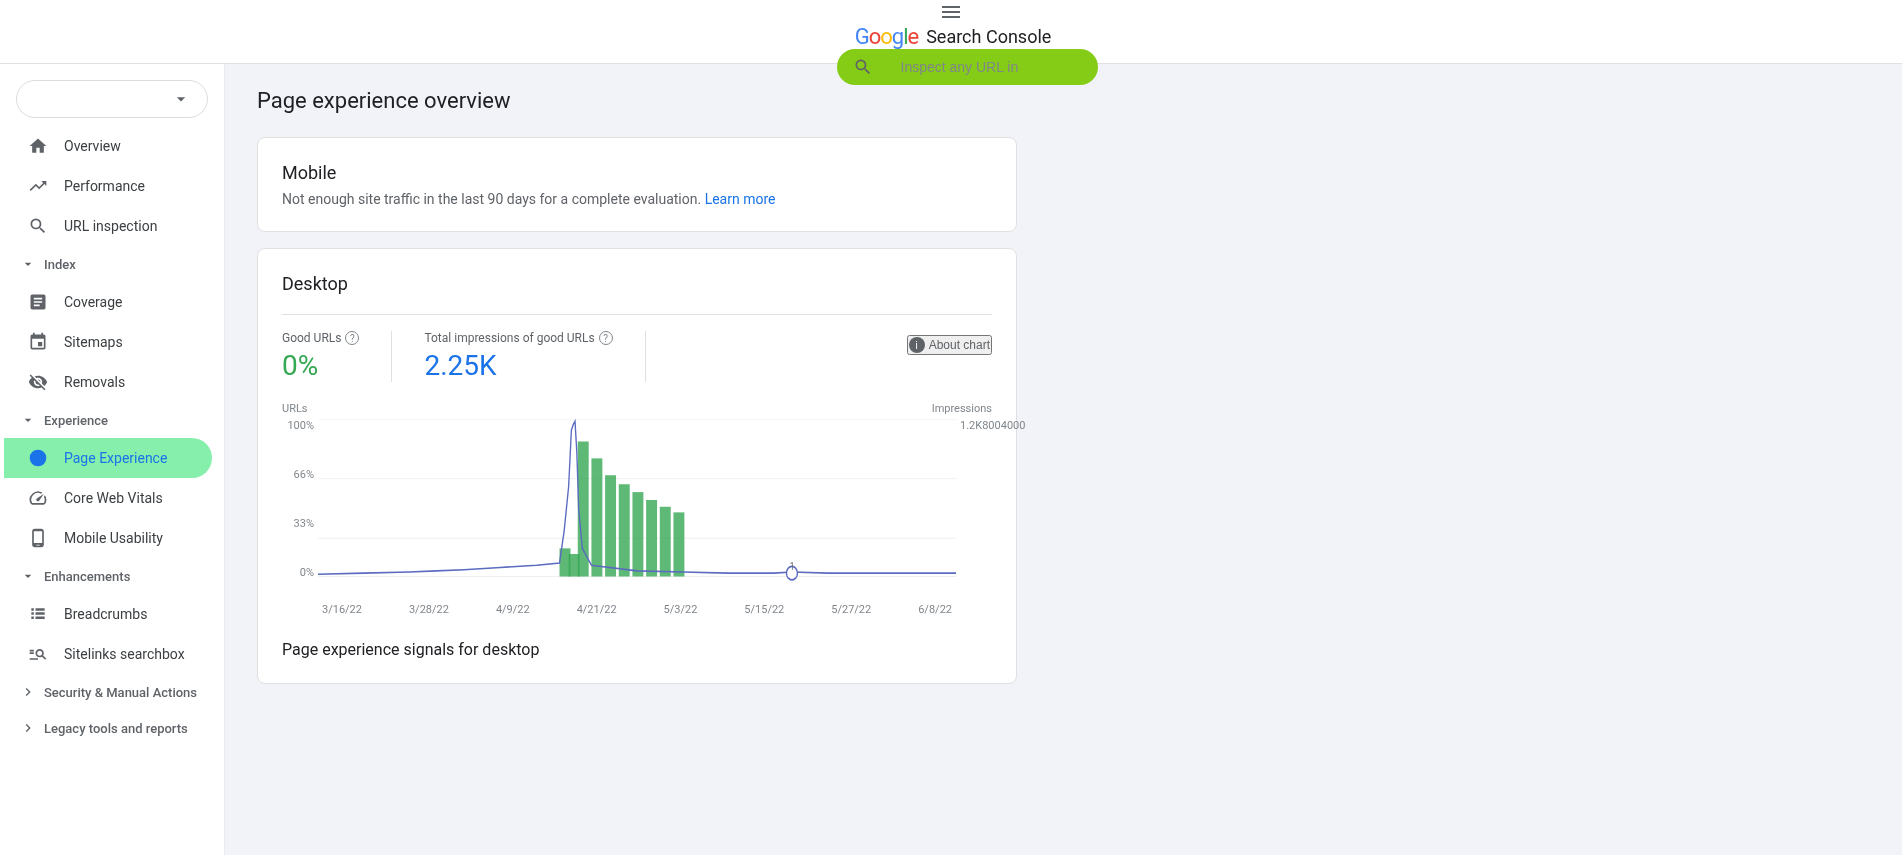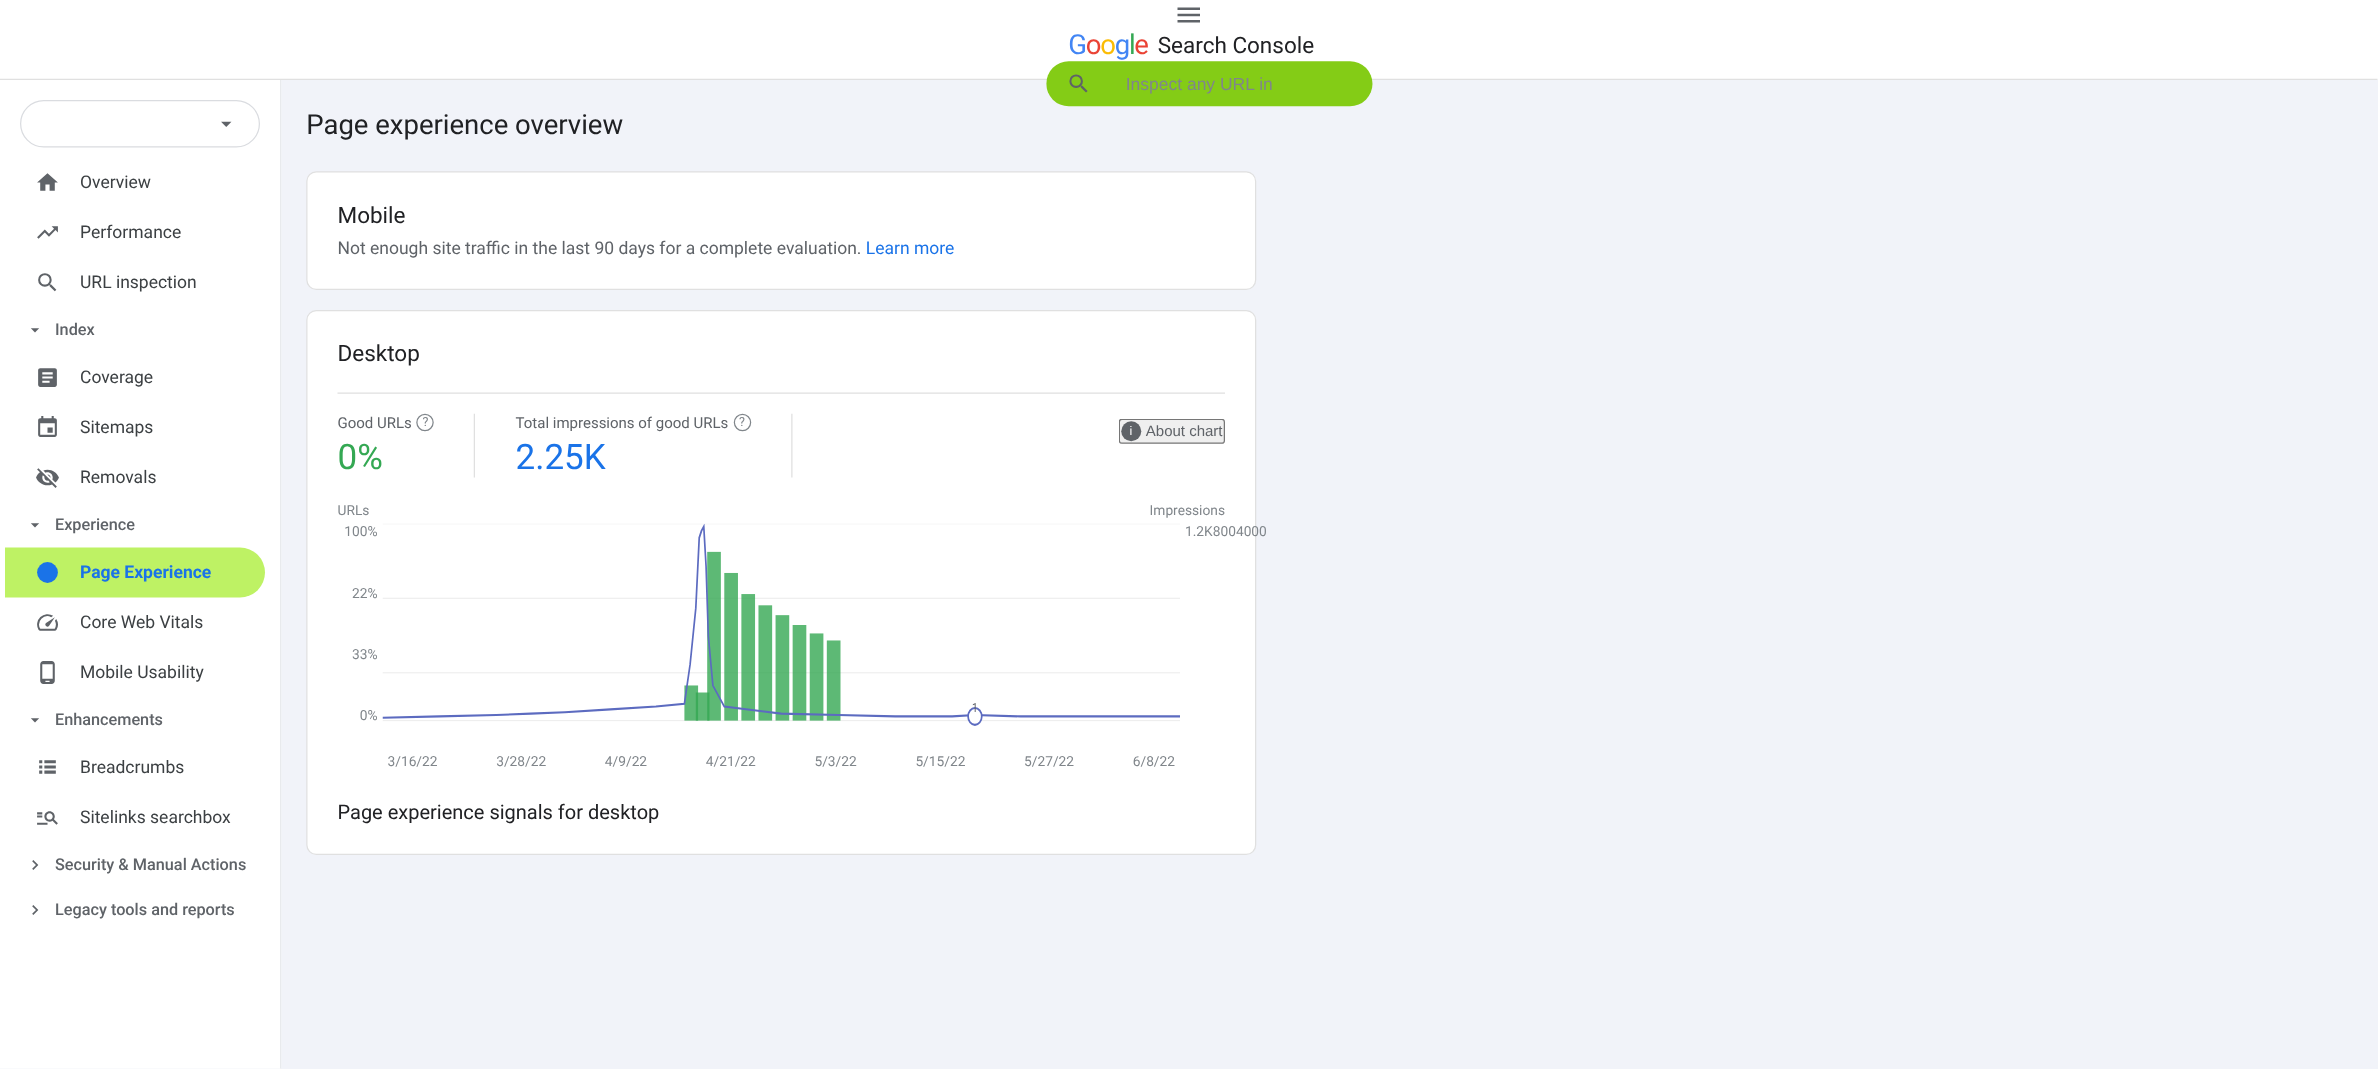--- a/index.html
+++ b/index.html
@@ -35,31 +35,31 @@
     .site-selector {
       margin: 8px 12px 8px 12px; border: 1px solid #dadce0; border-radius: 24px;
       padding: 8px 16px; display: flex; align-items: center; justify-content: space-between;
       cursor: pointer; font-size: 13px; color: #3c4043;
     }
     .nav-item {
       display: flex; align-items: center; gap: 16px; padding: 10px 24px;
       cursor: pointer; font-size: 14px; color: #3c4043; border-radius: 0 24px 24px 0;
       margin-right: 8px; transition: background 0.15s;
     }
-    .nav-item.active { background: #bef264; color: #1a73e8; font-weight: 700; }
+    .nav-item.active { background: #86efac; color: #1a73e8; font-weight: 400; }
     .nav-item-icon { width: 20px; height: 20px; flex-shrink: 0; display: flex; align-items: center; justify-content: center; color: #5f6368; }
     .nav-item.active .nav-item-icon { color: #1a73e8; }
     .nav-section-header {
       display: flex; align-items: center; gap: 8px; padding: 10px 16px;
       font-size: 13px; color: #5f6368; font-weight: 500; cursor: pointer;
     }
     .nav-section-header svg { color: #5f6368; }
 
     
-    .main-content { flex: 1; overflow-y: auto; padding: 24px 20px; }
+    .main-content { flex: 1; overflow-y: auto; padding: 24px 32px; }
     .page-title { font-size: 22px; color: #202124; font-weight: 400; margin-bottom: 24px; }
 
     
     .card {
       background: #fff; border-radius: 8px; border: 1px solid #e0e0e0;
       margin-bottom: 16px; padding: 24px; max-width: 760px;
     }
     .card-title { font-size: 18px; color: #202124; font-weight: 400; margin-bottom: 8px; }
     .card-desc { font-size: 14px; color: #5f6368; }
     .card-link { color: #1a73e8; text-decoration: none; }
@@ -297,21 +297,21 @@
 
       <div style="position:relative;margin-top:8px;">
         <div class="chart-axes-row">
           <div class="chart-axis-title-left">URLs</div>
           <div class="chart-axis-title-right">Impressions</div>
         </div>
         <div style="display:flex;height:180px;position:relative;">
 
           <div style="display:flex;flex-direction:column;justify-content:space-between;padding-bottom:20px;width:36px;font-size:11px;color:#80868b;text-align:right;padding-right:4px;">
             <span>100%</span>
-            <span>22%</span>
+            <span>66%</span>
             <span>33%</span>
             <span>0%</span>
           </div>
 
           <div style="flex:1;position:relative;">
             <svg viewBox="0 0 700 160" width="100%" height="100%" preserveAspectRatio="none">
 
               <line x1="0" y1="0" x2="700" y2="0" stroke="#e0e0e0" stroke-width="0.5"></line>
               <line x1="0" y1="53" x2="700" y2="53" stroke="#e0e0e0" stroke-width="0.5"></line>
               <line x1="0" y1="106" x2="700" y2="106" stroke="#e0e0e0" stroke-width="0.5"></line>

